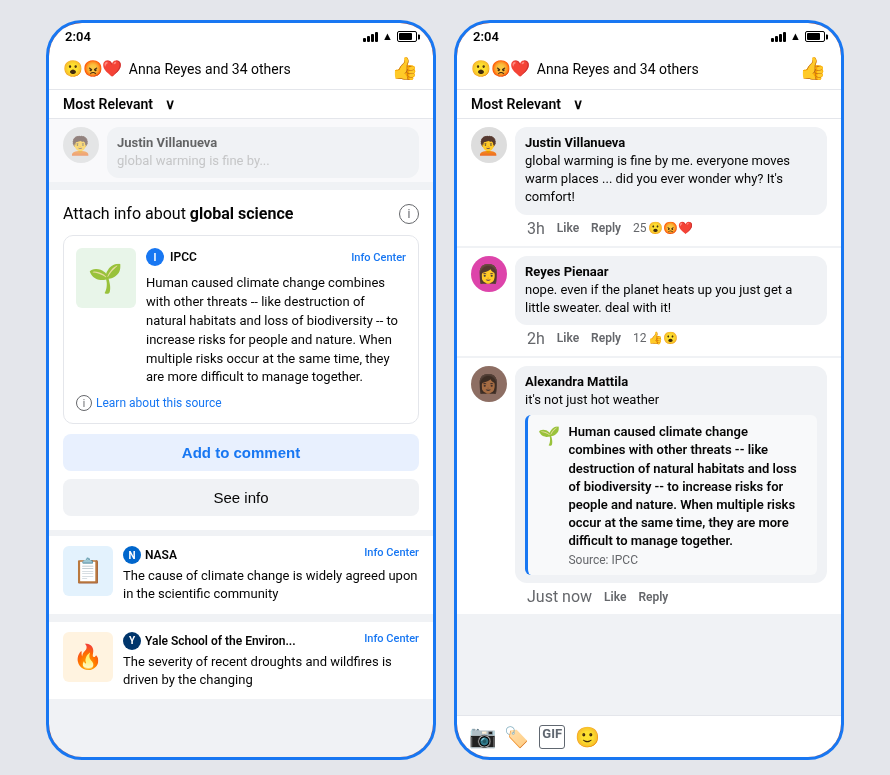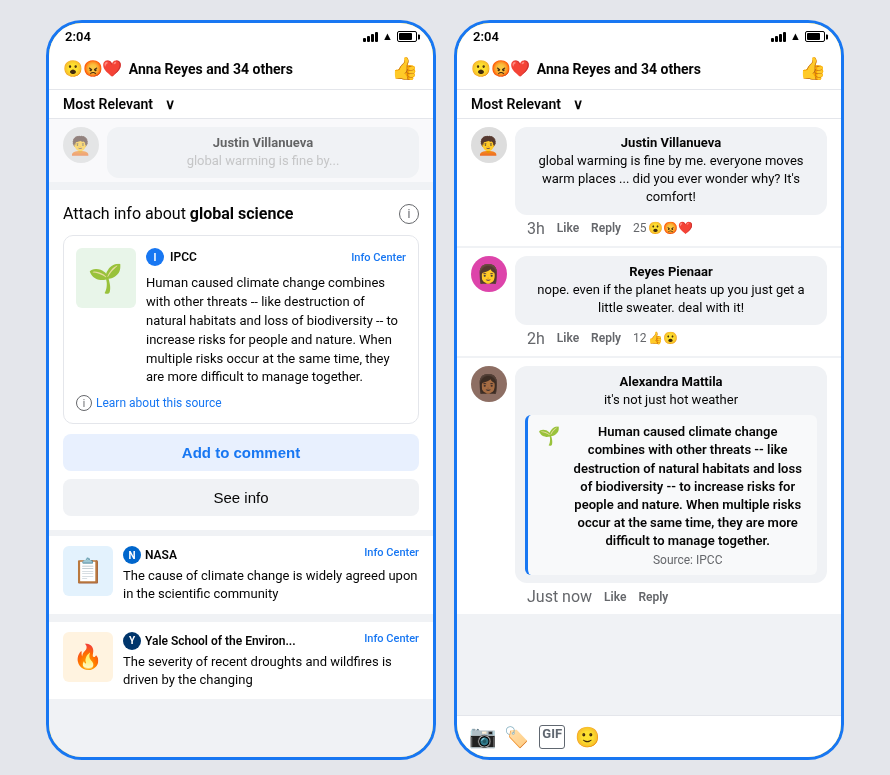--- a/index.html
+++ b/index.html
@@ -12,21 +12,21 @@
       font-family: -apple-system, BlinkMacSystemFont, 'Segoe UI', Roboto, sans-serif;
       gap: 18px;
       padding: 20px;
     }
 
     .phone {
       width: 390px;
       height: 740px;
       border-radius: 36px;
       border: 3px solid #1877f2;
-      background: #fde047;
+      background: #7f1d1d;
       overflow: hidden;
       display: flex;
       flex-direction: column;
       position: relative;
     }
 
     
     .status-bar {
       background: #fff;
       display: flex;
@@ -62,21 +62,21 @@
     .reactions-bar {
       background: #fff;
       padding: 8px 14px;
       display: flex;
       align-items: center;
       justify-content: space-between;
       border-bottom: 1px solid #e4e6eb;
     }
     .reactions-left { display: flex; align-items: center; gap: 6px; }
     .emoji-group { font-size: 16px; }
-    .reactions-name { font-size: 14px; font-weight: 700; color: #050505; }
+    .reactions-name { font-size: 14px; font-weight: 400; color: #050505; }
     .thumb-up {
       font-size: 22px; color: #606770;
     }
 
     
     .most-relevant {
       background: #fff;
       padding: 6px 14px;
       font-size: 14px;
       font-weight: 600;
@@ -106,21 +106,20 @@
     .avatar {
       width: 36px; height: 36px; border-radius: 50%; flex-shrink: 0;
       overflow: hidden; display: flex; align-items: center; justify-content: center;
       font-size: 18px; background: #ddd;
     }
     .comment-bubble {
       background: #f0f2f5;
       border-radius: 12px;
       padding: 8px 10px;
       flex: 1;
-      text-align: center;
     }
     .comment-author { font-size: 13px; font-weight: 700; color: #050505; margin-bottom: 2px; }
     .comment-text { font-size: 13px; color: #050505; line-height: 1.4; }
     .comment-actions {
       display: flex;
       gap: 12px;
       margin-top: 4px;
       padding-left: 0;
       align-items: center;
     }

